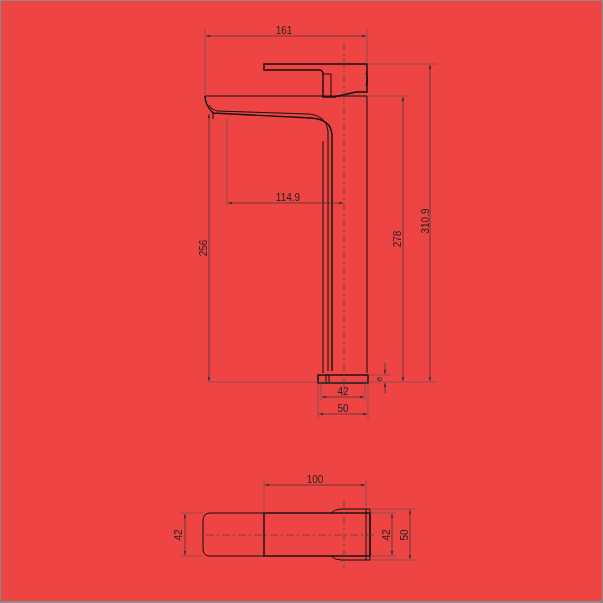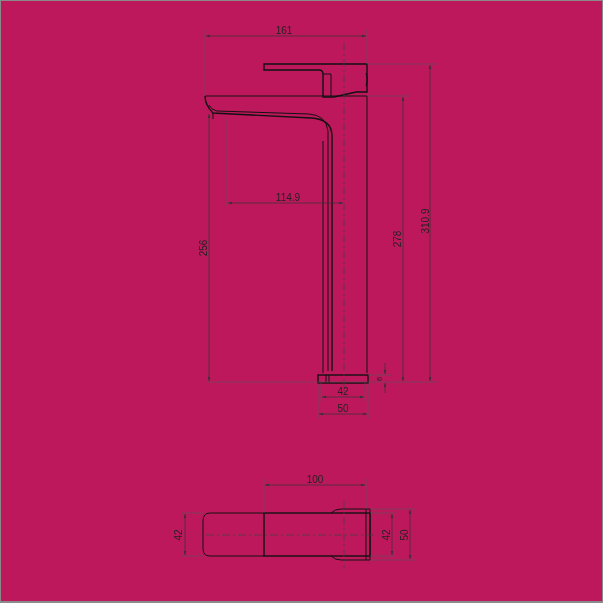--- a/index.html
+++ b/index.html
@@ -1,19 +1,19 @@
 <!DOCTYPE html>
 <html><head>
 <meta charset="utf-8">
 <style>
   html, body { margin: 0; padding: 0; background: #ffffff; }
   body { width: 603px; height: 603px; overflow: hidden; }
   .frame {
     position: absolute; left: 0; top: 0; width: 601px; height: 601px;
-    border: 1px solid #8a8a8a; border-bottom-width: 2px; border-right-width: 1px; background: #be185d;
+    border: 1px solid #8a8a8a; border-bottom-width: 2px; border-right-width: 1px; background: #ef4444;
     box-sizing: border-box; width: 603px; height: 603px;
   }
   svg { position: absolute; left: 0; top: 0; }
   .dim-text { font-family: "Liberation Sans", sans-serif; font-size: 10px; fill: #222; }
   .outline { stroke: #111; stroke-width: 1; fill: none; }
   .outline-thick { stroke: #111; stroke-width: 1.4; fill: none; }
   .dimline { stroke: #333; stroke-width: 0.7; fill: none; }
   .extline { stroke: #555; stroke-width: 0.6; fill: none; }
   .center { stroke: #444; stroke-width: 0.7; fill: none; stroke-dasharray: 8 3 2 3; }
 </style>

